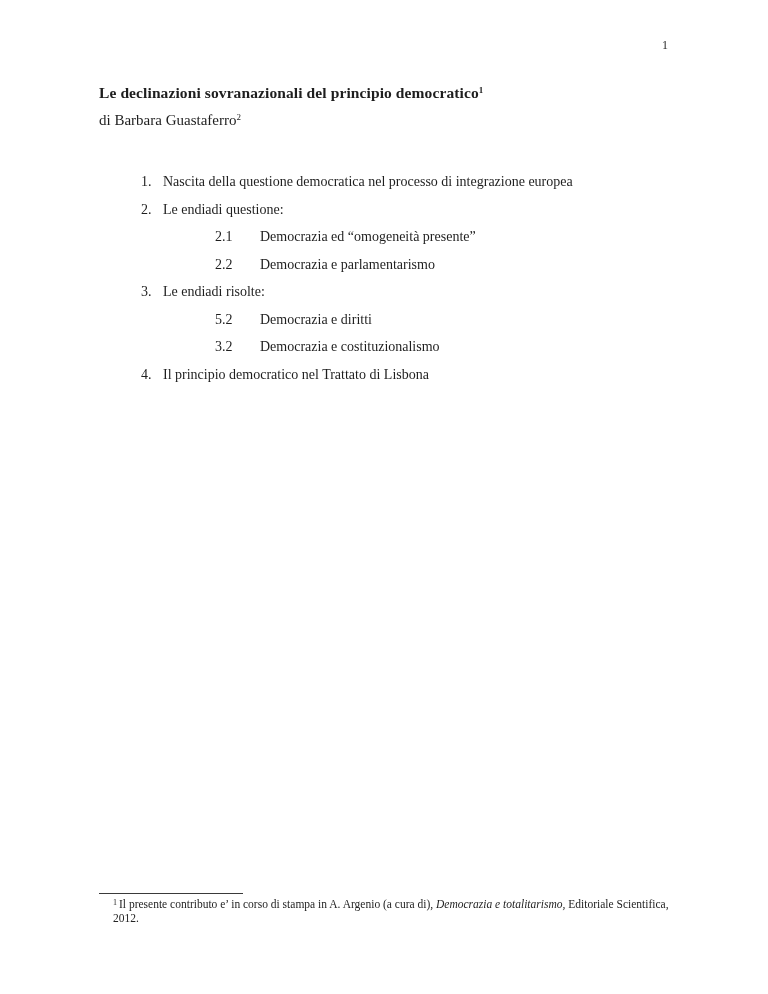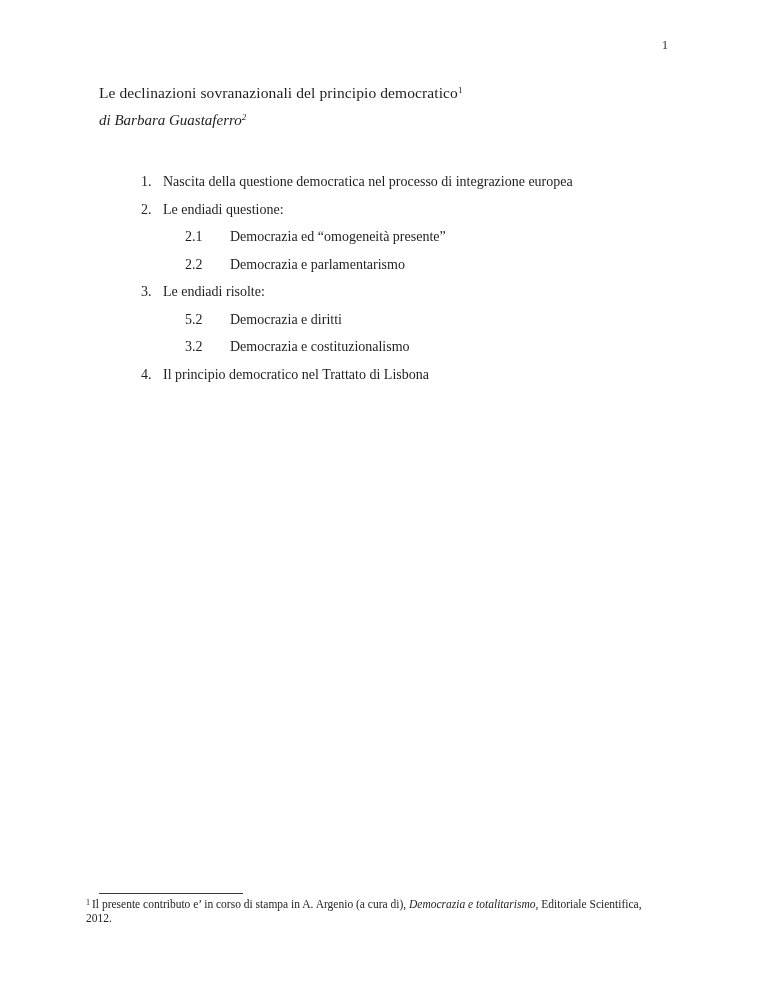--- a/index.html
+++ b/index.html
@@ -24,68 +24,67 @@
     line-height: 14px;
     color: #2a2a2a;
   }
   .doc-title {
     position: absolute;
     left: 99px;
     right: 98px;
     top: 83px;
     font-size: 15.5px;
     line-height: 19px;
-    font-weight: normal;
+    font-weight: bold;
     letter-spacing: 0.1px;
   }
   .doc-byline {
     position: absolute;
     left: 99px;
     right: 98px;
     top: 111px;
     font-size: 15px;
     line-height: 19px;
     font-weight: normal;
-    font-style: italic;
   }
   sup.fnref {
     font-size: 9px;
     line-height: 0;
     vertical-align: 5px;
   }
   .outline {
     position: absolute;
     left: 99px;
     right: 98px;
     top: 172px;
     font-size: 14px;
     line-height: 19px;
   }
   .outline-row {
     display: flex;
     margin-bottom: 8.5px;
   }
   .outline-row.lvl1 { margin-left: 42px; }
   .outline-row.lvl1 .num { flex: 0 0 22px; }
-  .outline-row.lvl2 { margin-left: 86px; }
+  .outline-row.lvl2 { margin-left: 116px; }
   .outline-row.lvl2 .num { flex: 0 0 45px; }
   .outline-row .num { white-space: nowrap; }
   .outline-row .txt { flex: 1 1 auto; }
   .outline-row.justify .txt { text-align: justify; }
   .fn-rule {
     position: absolute;
     left: 99px;
     top: 893px;
     width: 144px;
     height: 0;
     border-top: 1.2px solid #3a3a3a;
   }
   .footnotes {
     position: absolute;
-    left: 86px;
+    left: 113px;
     right: 98px;
     top: 897px;
     font-size: 11.5px;
     line-height: 14px;
     color: #242424;
   }
   .footnote { display: block; }
   .footnote sup.fnref {
     font-size: 8px;
     vertical-align: 3.5px;

